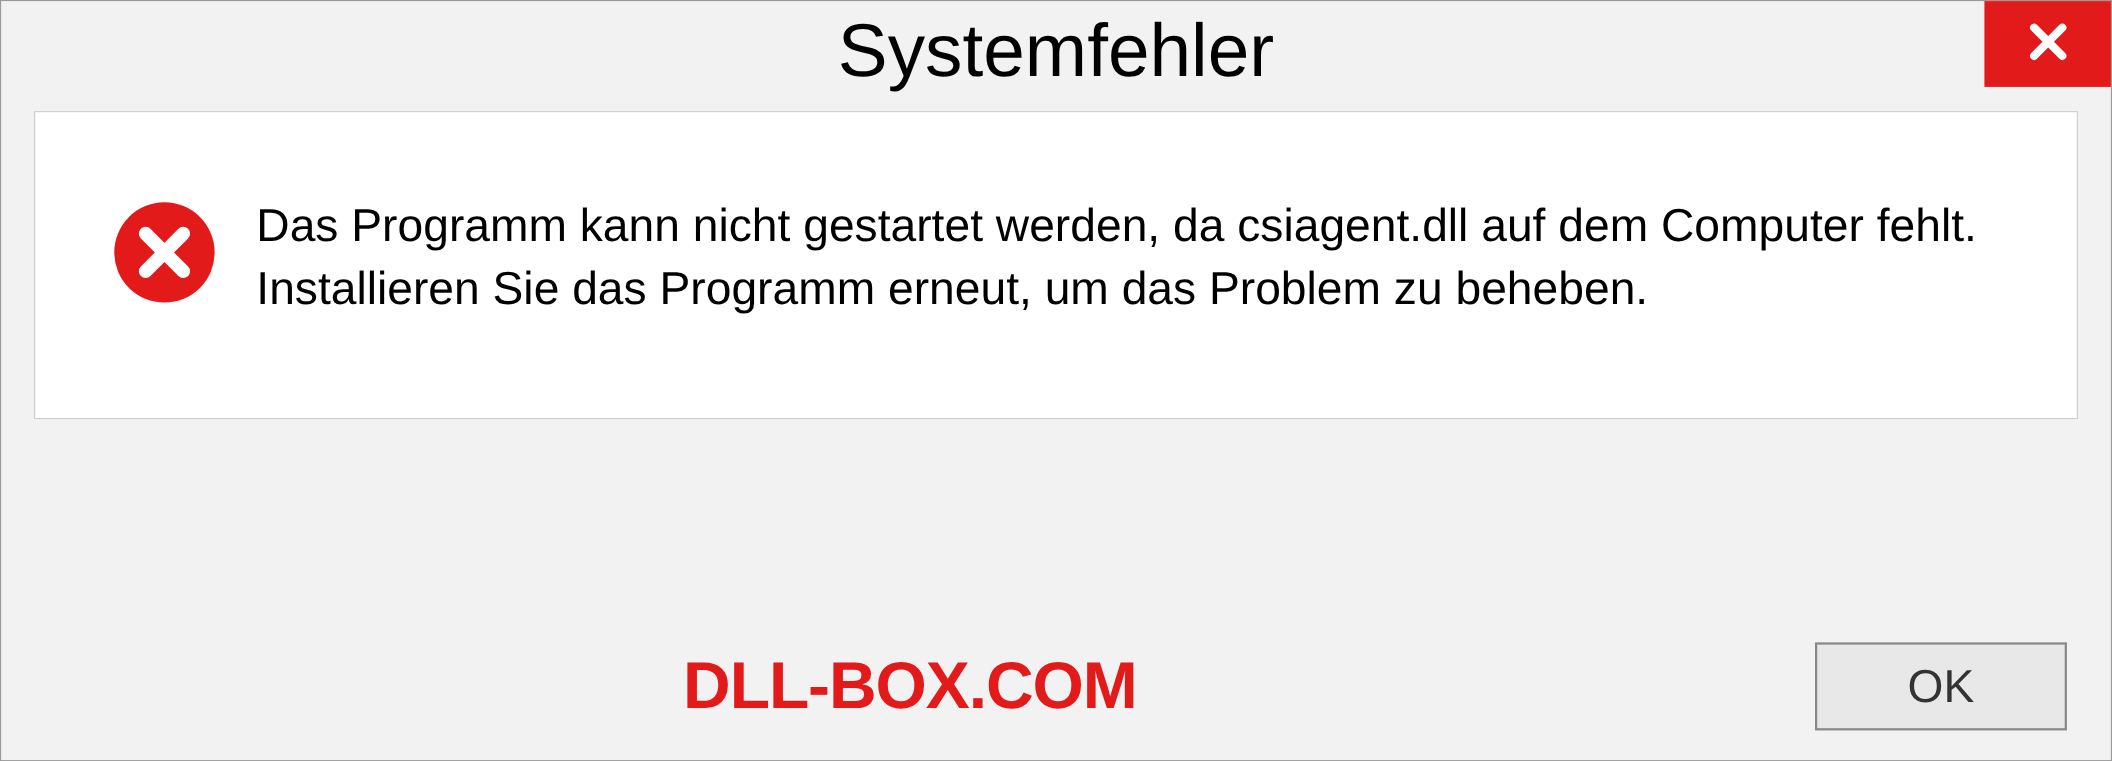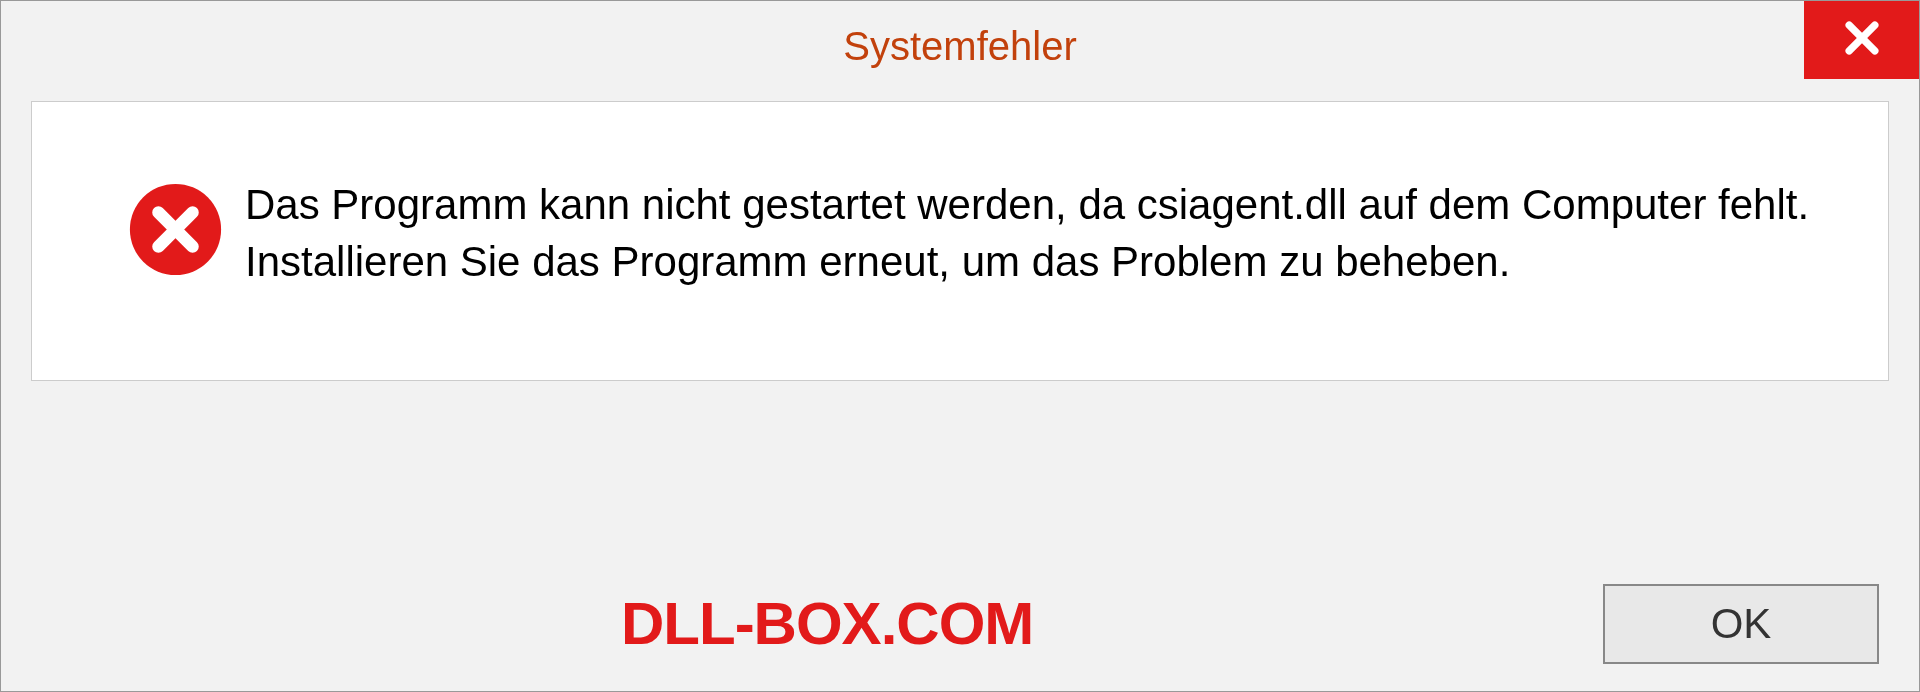--- a/index.html
+++ b/index.html
@@ -28,23 +28,23 @@
     .titlebar {
       height: 90px;
       display: flex;
       align-items: center;
       justify-content: center;
       position: relative;
       padding: 0 20px;
     }
     
     .title {
-      font-size: 40px;
+      font-size: 68px;
       font-weight: normal;
-      color: #c2410c;
+      color: #000000;
     }
     
     .close-button {
       position: absolute;
       top: 0;
       right: 0;
       width: 115px;
       height: 78px;
       background: #e21a1a;
       display: flex;
@@ -55,24 +55,24 @@
     
     .close-button svg {
       width: 44px;
       height: 44px;
     }
     
     .content-box {
       margin: 10px 30px 0 30px;
       background: #fff;
       border: 1px solid #ccc;
-      padding: 70px 60px 90px 96px;
+      padding: 70px 60px 90px 70px;
       display: flex;
       align-items: flex-start;
-      gap: 22px;
+      gap: 36px;
     }
     
     .error-icon {
       width: 95px;
       height: 95px;
       flex-shrink: 0;
       margin-top: 10px;
     }
     
     .message {
@@ -98,21 +98,21 @@
     .watermark {
       font-size: 60px;
       font-weight: 900;
       color: #e21a1a;
       letter-spacing: -1px;
       margin-right: auto;
       margin-left: 580px;
     }
     
     .ok-button {
-      width: 276px;
+      width: 229px;
       height: 80px;
       background: #e8e8e8;
       border: 2px solid #888;
       font-size: 42px;
       color: #333;
       cursor: pointer;
       display: flex;
       align-items: center;
       justify-content: center;
       font-family: inherit;

